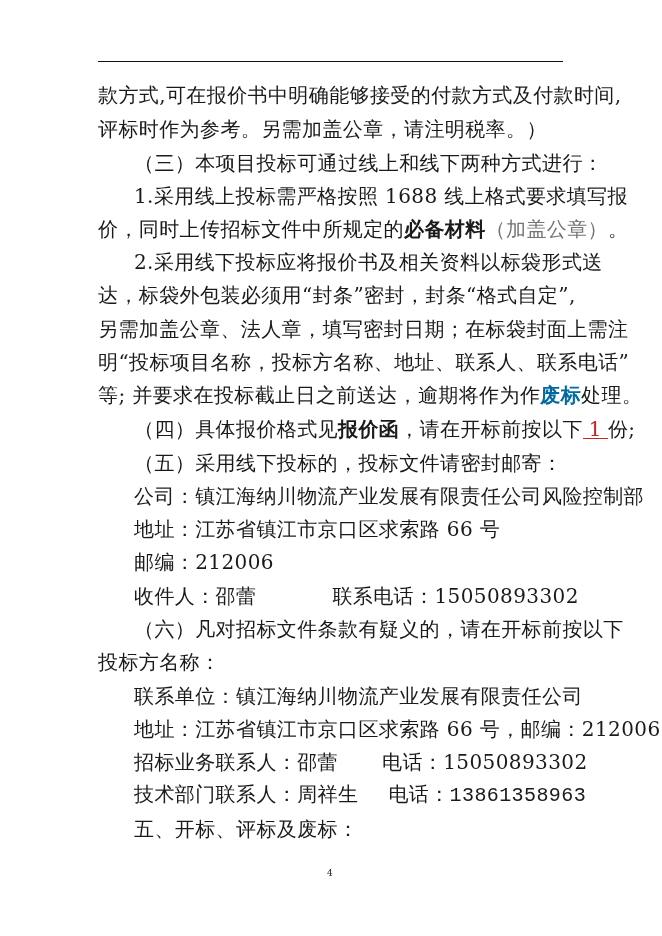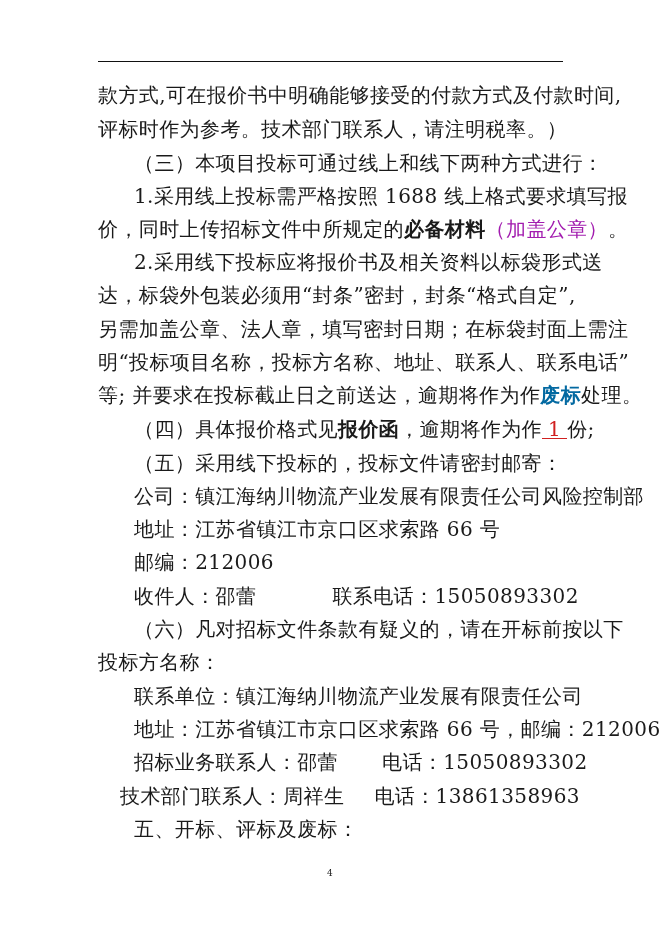--- a/index.html
+++ b/index.html
@@ -22,52 +22,52 @@
   .l11 { left: 134px; top: 452px; }
   .l12 { left: 134px; top: 485px; }
   .l13 { left: 134px; top: 518px; }
   .l14 { left: 134px; top: 551px; }
   .l15 { left: 134px; top: 585px; }
   .l16 { left: 134px; top: 618px; text-align: right; }
   .l17 { left: 98px;  top: 651px; }
   .l18 { left: 134px; top: 685px; }
   .l19 { left: 134px; top: 718px; }
   .l20 { left: 134px; top: 751px; }
-  .l21 { left: 120px; top: 785px; }
+  .l21 { left: 134px; top: 785px; font-family: Liberation Mono, monospace; }
   .l22 { left: 134px; top: 818px; }
   .bold { font-weight: bold; font-family: "DejaVu Sans", "Liberation Sans", sans-serif; }
-  .red { color: #a21caf; }
+  .red { color: #737373; }
   .red-bold { color: #0369a1; font-weight: bold; font-family: "DejaVu Sans", "Liberation Sans", sans-serif; }
   .underline-red { display: inline-block; border-bottom: 1.3px solid #d02020; padding: 0 6px; color: #d02020; line-height: 18px; }
   .gap { display: inline-block; width: 76px; }
   .gap2 { display: inline-block; width: 44px; }
   .gap3 { display: inline-block; width: 30px; }
   .page-number { position: absolute; left: 327px; top: 868px; font-size: 9px; color: #222; }
 </style>
 </head>
 <body>
 
 <div class="header-rule"></div>
 
 <div class="line l0">款方式,可在报价书中明确能够接受的付款方式及付款时间,</div>
-<div class="line l1">评标时作为参考。技术部门联系人，请注明税率。）</div>
+<div class="line l1">评标时作为参考。另需加盖公章，请注明税率。）</div>
 <div class="line l2">（三）本项目投标可通过线上和线下两种方式进行：</div>
 <div class="line l3">1.采用线上投标需严格按照 1688 线上格式要求填写报</div>
 <div class="line l4">
   <span>价，同时上传招标文件中所规定的</span><span class="bold">必备材料</span><span class="red">（加盖公章）</span><span>。</span>
 </div>
 <div class="line l5">2.采用线下投标应将报价书及相关资料以标袋形式送</div>
 <div class="line l6">达，标袋外包装必须用“封条”密封，封条“格式自定”,</div>
 <div class="line l7">另需加盖公章、法人章，填写密封日期；在标袋封面上需注</div>
 <div class="line l8">明“投标项目名称，投标方名称、地址、联系人、联系电话”</div>
 <div class="line l9">
   <span>等; 并要求在投标截止日之前送达，逾期将作为作</span><span class="red-bold">废标</span><span>处理。</span>
 </div>
 <div class="line l10">
-  <span>（四）具体报价格式见</span><span class="bold">报价函</span><span>，逾期将作为作</span><span class="underline-red">1</span><span>份;</span>
+  <span>（四）具体报价格式见</span><span class="bold">报价函</span><span>，请在开标前按以下</span><span class="underline-red">1</span><span>份;</span>
 </div>
 <div class="line l11">（五）采用线下投标的，投标文件请密封邮寄：</div>
 <div class="line l12">公司：镇江海纳川物流产业发展有限责任公司风险控制部</div>
 <div class="line l13">地址：江苏省镇江市京口区求索路 66 号</div>
 <div class="line l14">邮编：212006</div>
 <div class="line l15">
   <span>收件人：邵蕾</span><span class="gap"></span><span>联系电话：15050893302</span>
 </div>
 <div class="line l16">（六）凡对招标文件条款有疑义的，请在开标前按以下</div>
 <div class="line l17">投标方名称：</div>

